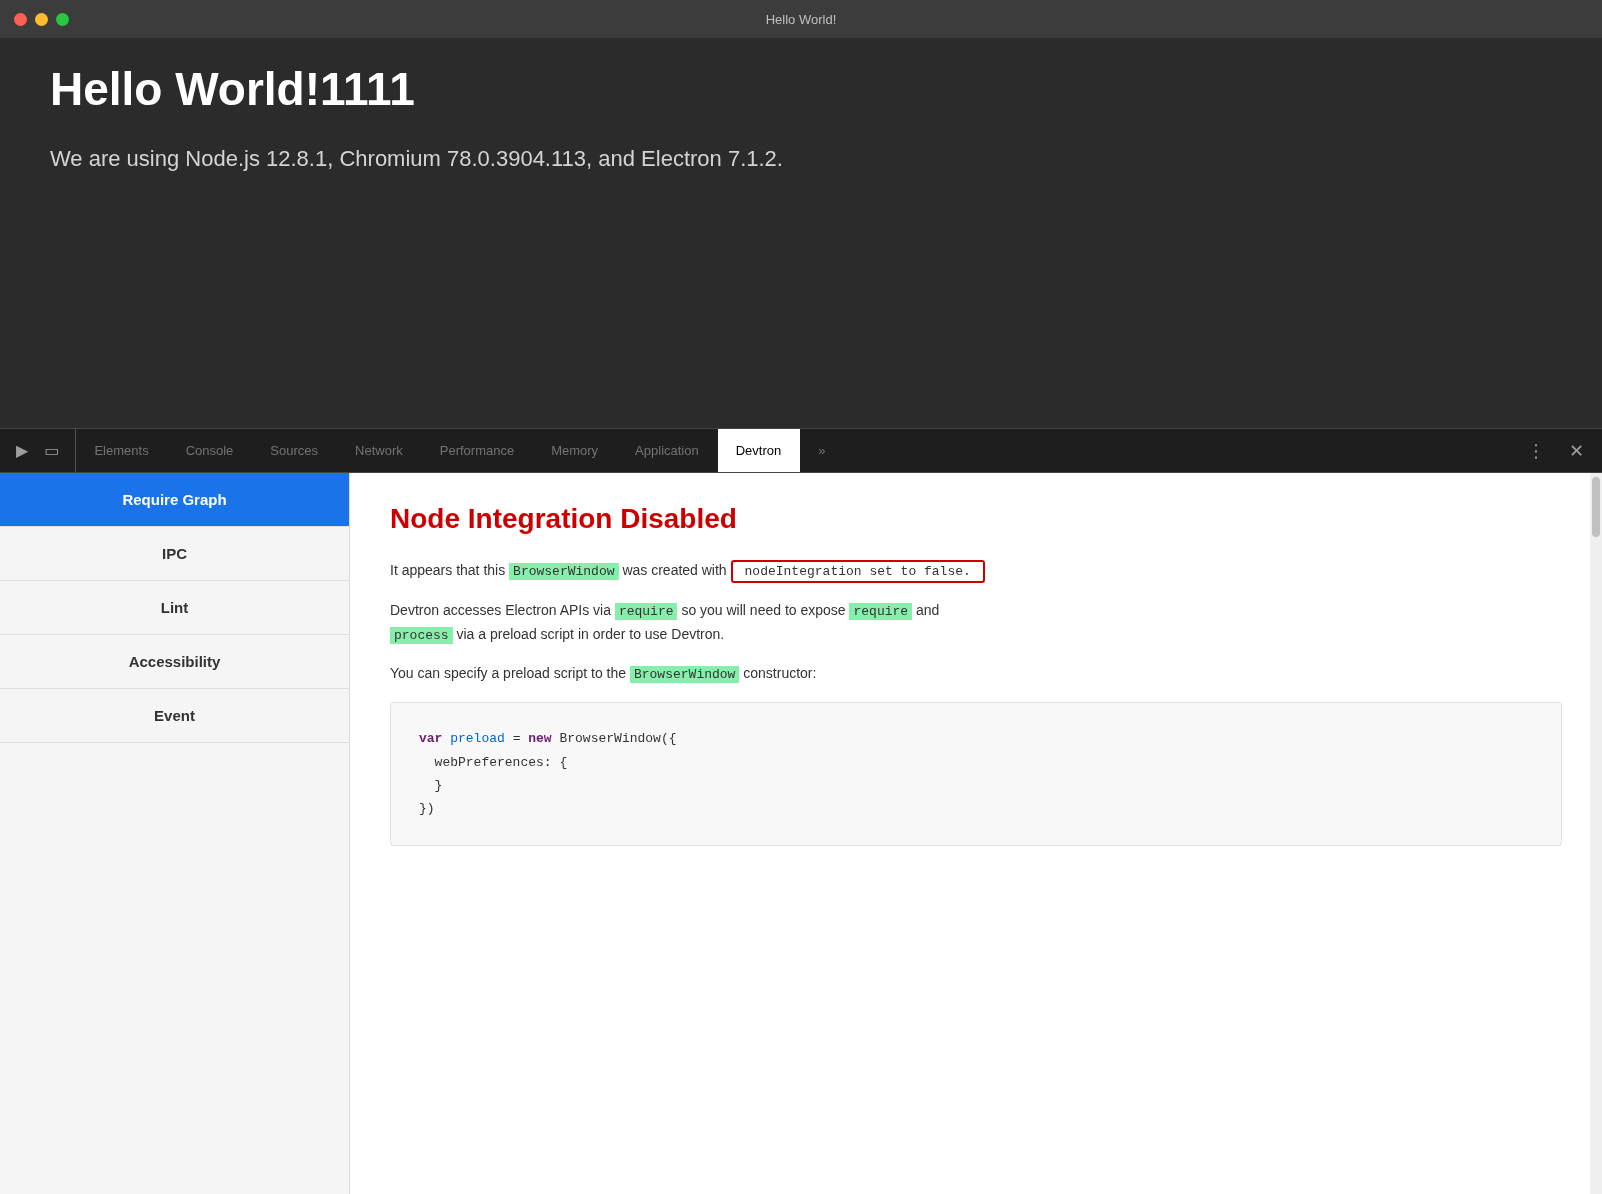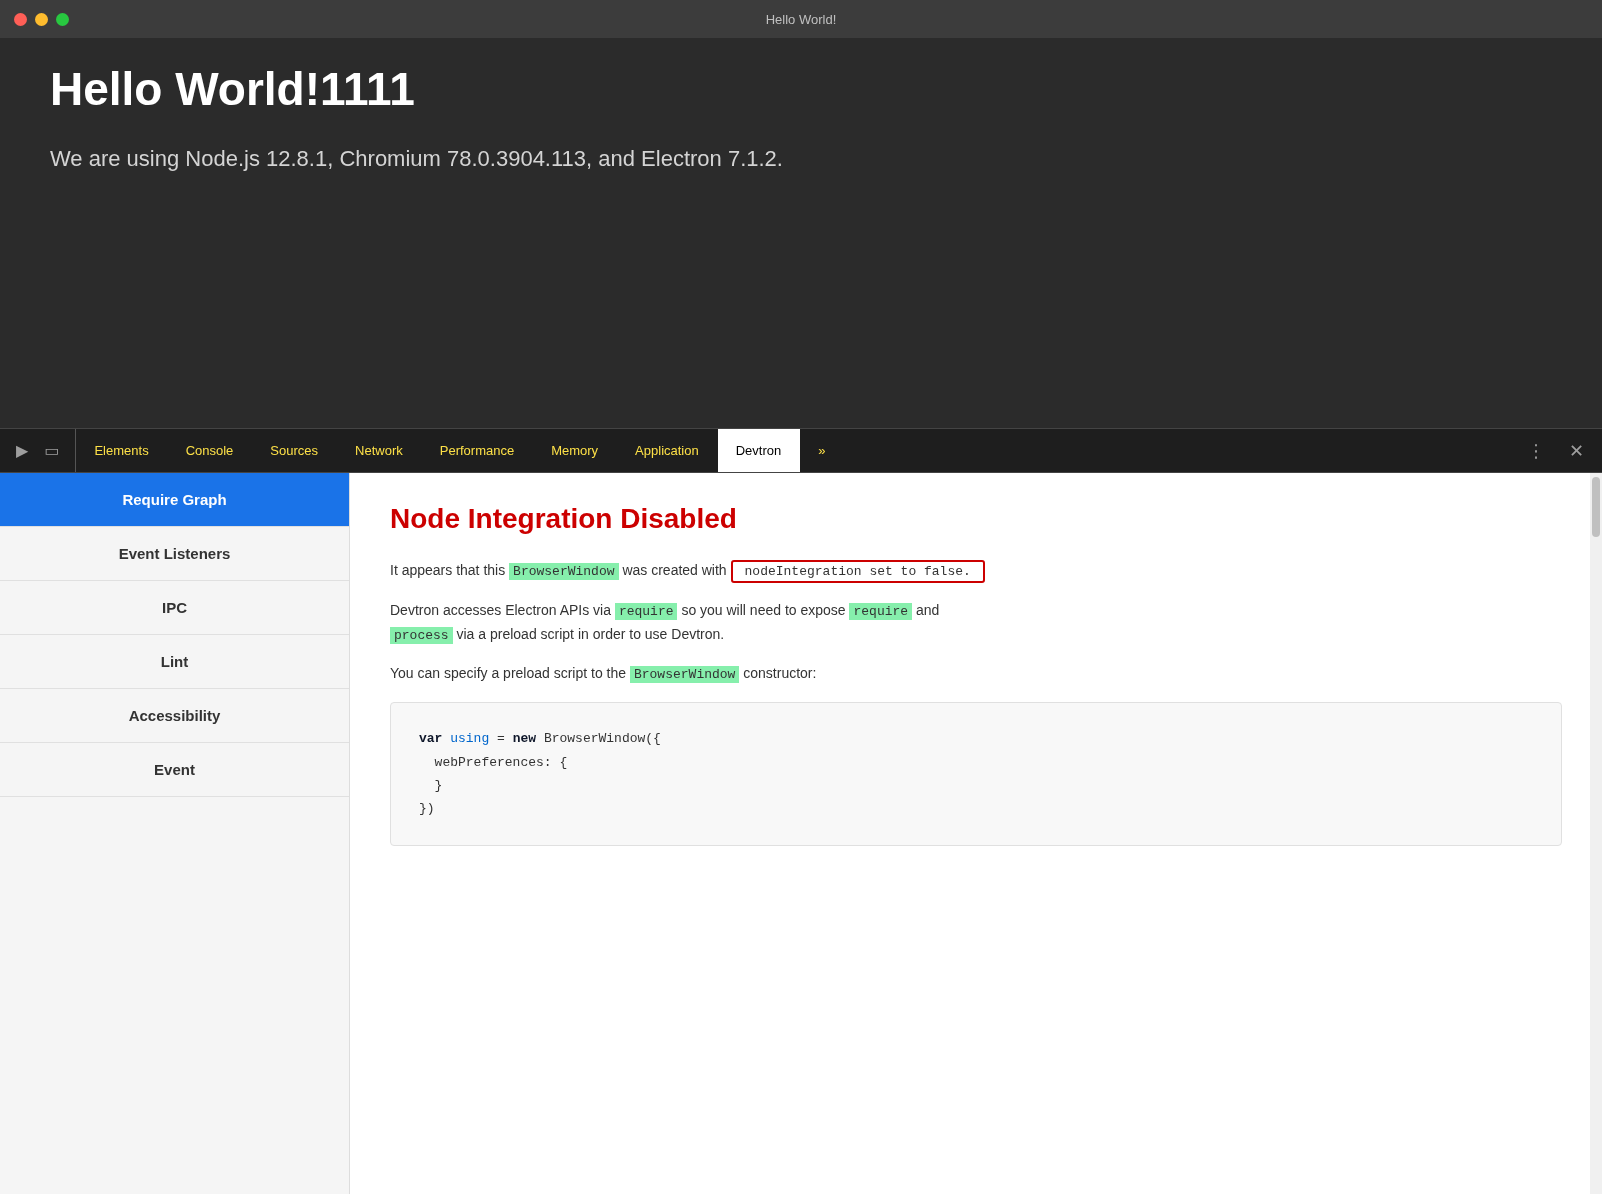--- a/index.html
+++ b/index.html
@@ -96,21 +96,21 @@
     .devtools-tabs {
       display: flex;
       align-items: stretch;
       flex: 1;
     }
 
     .tab {
       display: flex;
       align-items: center;
       padding: 0 18px;
-      color: #fde047;
+      color: #737373;
       font-size: 13px;
       cursor: pointer;
       white-space: nowrap;
       border-right: 1px solid transparent;
     }
 
     .tab.active {
       background: #ffffff;
       color: #000000;
       font-weight: 500;
@@ -227,21 +227,21 @@
       border: 1px solid #e0e0e0;
       border-radius: 4px;
       padding: 24px 28px;
       margin-top: 16px;
       font-family: 'Courier New', Courier, monospace;
       font-size: 13px;
       line-height: 1.8;
       color: #333;
     }
 
-    .code-keyword { color: #0f172a; font-weight: 600; margin-top: 32px; }
+    .code-keyword { color: #701a75; font-weight: 600; margin-top: 32px; }
     .code-blue { color: #0066cc; }
     .code-string { color: #cc3300; }
     .code-normal { color: #333; }
   </style>
 </head>
 <body>
 
 <div class="titlebar">
   <div class="window-controls">
     <button class="window-btn btn-close"></button>
@@ -278,23 +278,20 @@
   </div>
 </div>
 
 <div class="devtron-panel">
 
   <div class="sidebar">
     <div class="sidebar-item active">
       <span>Require Graph</span>
     </div>
     <div class="sidebar-item">
-      <span>Event Listeners</span>
-    </div>
-    <div class="sidebar-item">
       <span>IPC</span>
     </div>
     <div class="sidebar-item">
       <span>Lint</span>
     </div>
     <div class="sidebar-item">
       <span>Accessibility</span>
     </div>
     <div class="sidebar-item">
       <span>Event</span>
@@ -326,21 +323,21 @@
     <p class="content-paragraph">
       <span>You can specify a preload script to the </span>
       <span class="inline-code">BrowserWindow</span>
       <span> constructor:</span>
     </p>
 
     <div class="code-block">
       <div>
         <span class="code-keyword">var</span>
         <span class="code-normal"> </span>
-        <span class="code-blue">using</span>
+        <span class="code-blue">preload</span>
         <span class="code-normal"> = </span>
         <span class="code-keyword">new</span>
         <span class="code-normal"> BrowserWindow({</span>
       </div>
       <div>
         <span class="code-normal">&nbsp;&nbsp;webPreferences: {</span>
       </div>
       <div>
         <span class="code-normal">&nbsp;&nbsp;}</span>
       </div>

